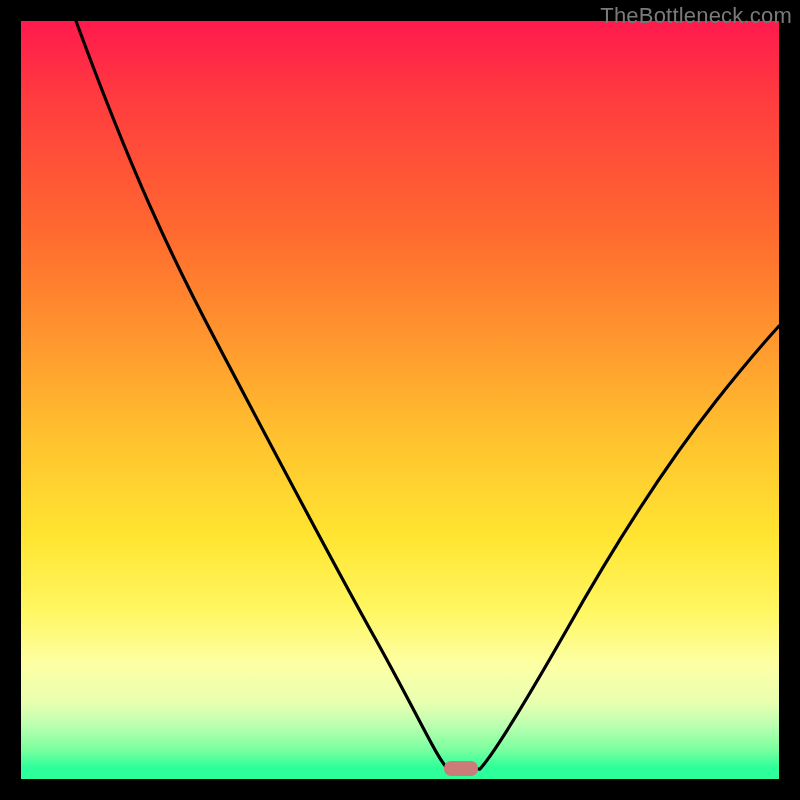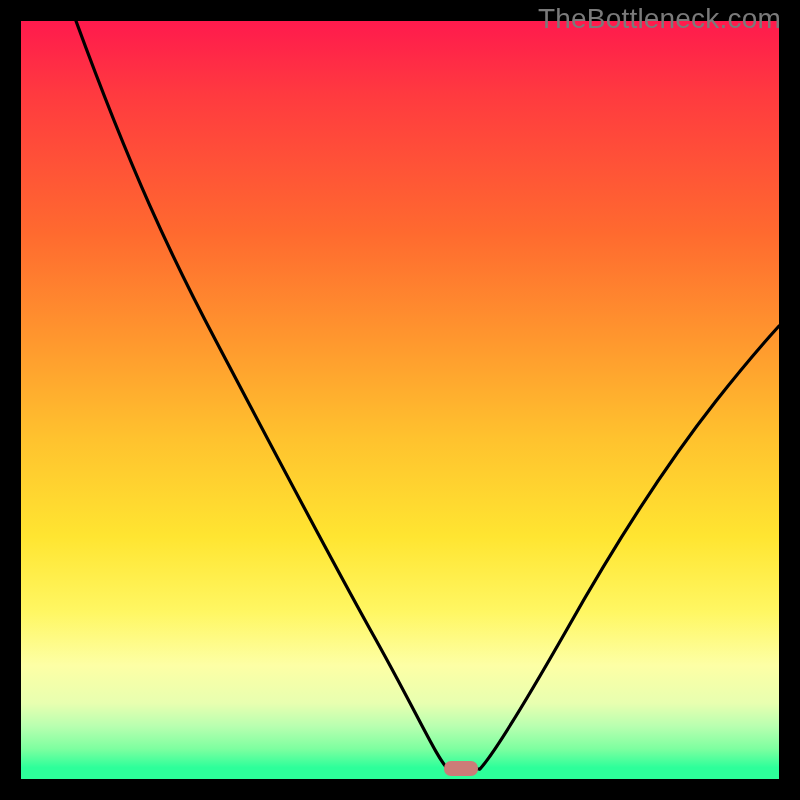--- a/index.html
+++ b/index.html
@@ -36,23 +36,23 @@
       #e8ffb0 90%,
       #b9ffb0 93%,
       #7effa0 96%,
       #2dff9a 98.5%,
       #2dff9a 100%
     );
   }
   .watermark {
     position: absolute;
     top: 3px;
-    right: 19px;
+    right: 8px;
     color: #7a7a7a;
-    font-size: 28px;
+    font-size: 22px;
     font-weight: 500;
     letter-spacing: 0.2px;
     user-select: none;
   }
   svg.curve {
     position: absolute;
     left: 0;
     top: 0;
     width: 758px;
     height: 758px;

